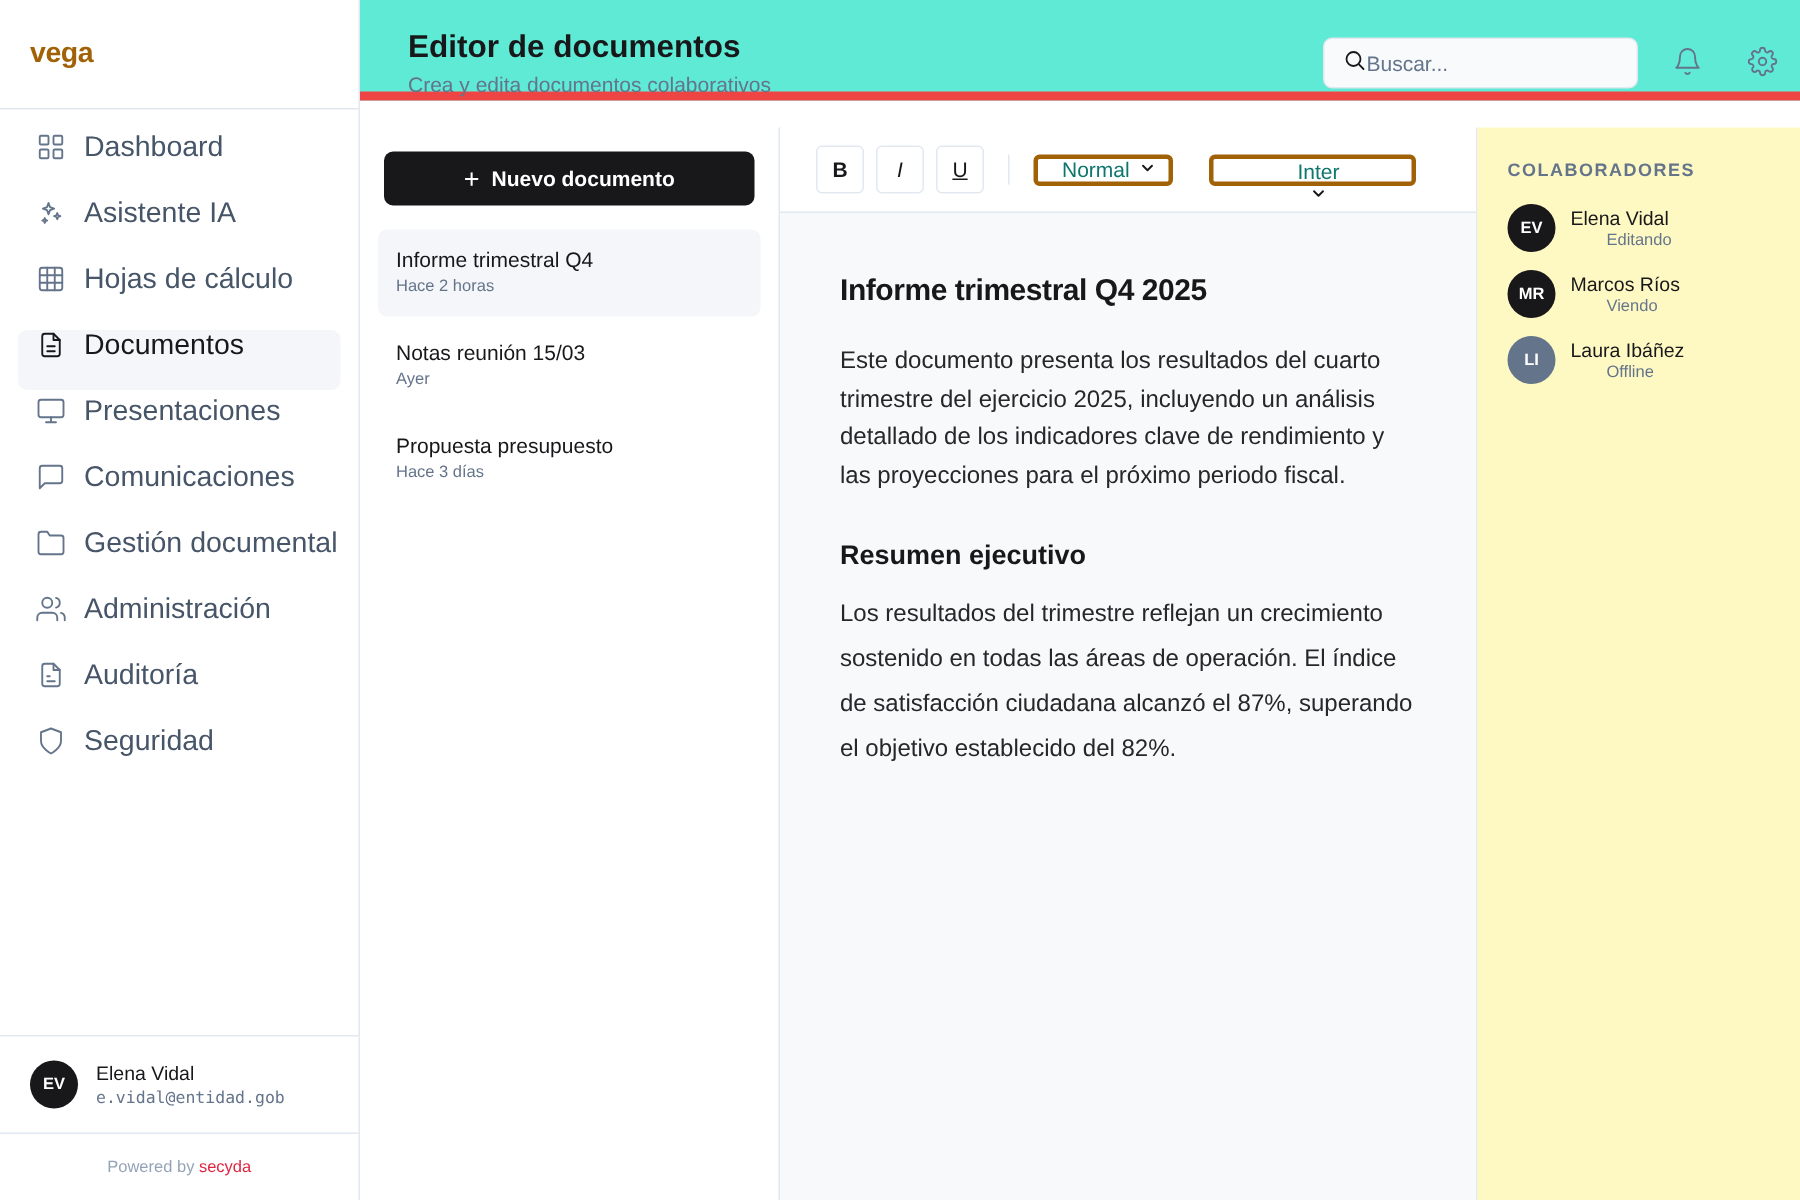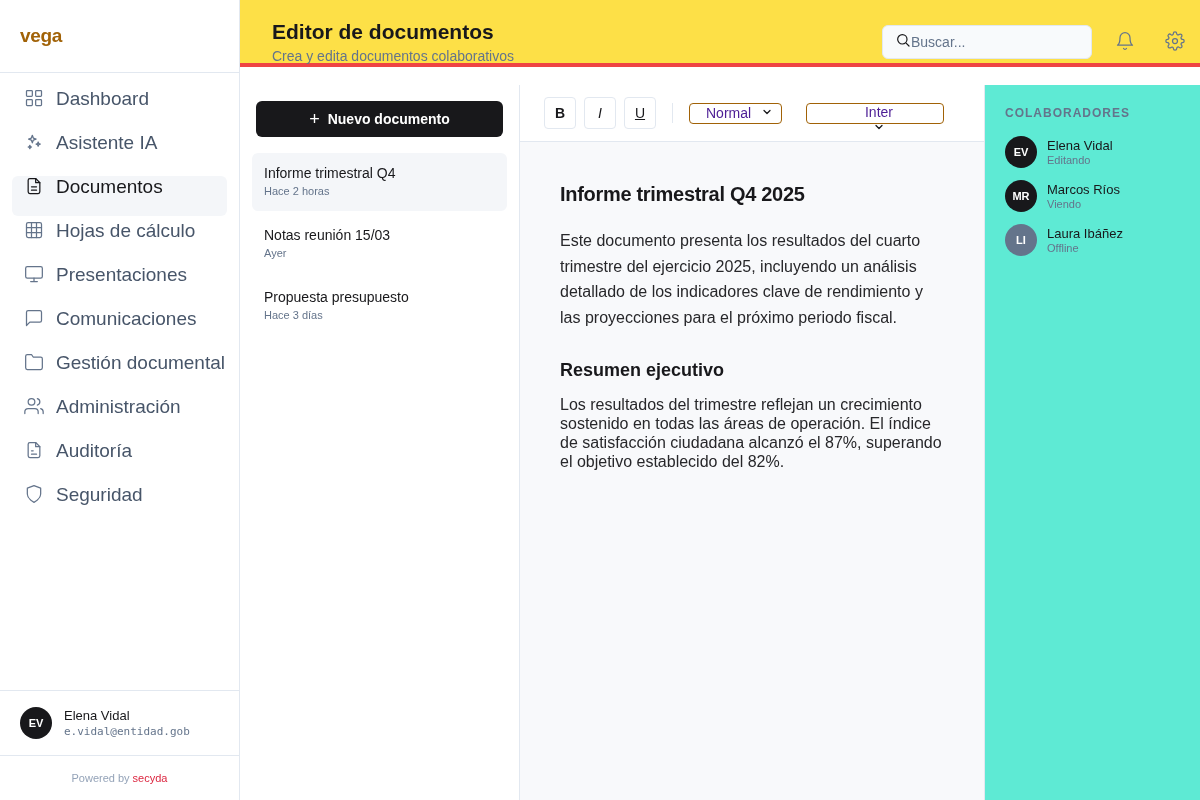--- a/index.html
+++ b/index.html
@@ -44,21 +44,21 @@
   .user-email { font-family: "DejaVu Sans Mono", "Liberation Mono", monospace; font-size: 11px; color: #64748b; margin-top: 2px; }
   .powered {
     position: absolute; left: 0; bottom: 0; width: 239px; height: 44px;
     display: flex; align-items: center; justify-content: center;
     font-size: 11px; color: #94a3b8;
   }
   .powered .brandmark { color: #dc2640; margin-left: 3px; }
 
   .header {
     position: absolute; left: 240px; top: 0; width: 960px; height: 67px;
-    border-bottom: 4px solid #ef4444; background: #fde047;
+    border-bottom: 6px solid #ef4444; background: #5eead4;
   }
   .page-title { position: absolute; left: 32px; top: 20px; font-size: 21px; font-weight: 700; color: #18181b; }
   .page-subtitle { position: absolute; left: 32px; top: 48px; font-size: 14px; color: #64748b; }
   .search {
     position: absolute; left: 642px; top: 25px; width: 210px; height: 34px;
     background: #f8fafc; border: 1px solid #e2e8f0; border-radius: 6px;
     display: flex; align-items: center; padding-left: 12px;
   }
   .search svg { width: 16px; height: 16px; stroke: #18181b; fill: none; stroke-width: 1.8; }
   .search input {
@@ -96,46 +96,46 @@
   .fmt-btn {
     width: 32px; height: 32px; border: 1px solid #e2e8f0; border-radius: 4px; background: #fff;
     font-family: "Liberation Sans", sans-serif; font-size: 14px; color: #18181b;
     display: flex; align-items: center; justify-content: center; margin-right: 8px; cursor: pointer;
   }
   .fmt-btn.b { font-weight: 700; }
   .fmt-btn.i { font-style: italic; }
   .fmt-btn.u { text-decoration: underline; }
   .tb-sep { width: 1px; height: 20px; background: #e2e8f0; margin: 0 16px 0 8px; }
   .select {
-    height: 21px; border: 1px solid #a16207; border-radius: 4px; background: #fff;
+    height: 21px; border: 3px solid #a16207; border-radius: 4px; background: #fff;
     display: flex; align-items: center; justify-content: space-between; padding: 0 8px 0 16px;
-    font-size: 14px; color: #4c1d95; cursor: pointer;
+    font-size: 14px; color: #0f766e; cursor: pointer;
   }
   .select .chev svg { width: 12px; height: 12px; stroke: #18181b; fill: none; stroke-width: 2.5; stroke-linecap: round; stroke-linejoin: round; }
   .sel-style { width: 93px; margin-right: 24px; }
   .sel-font { width: 138px; flex-direction: column; }
 
   .doc-body { padding: 40px 40px 0 40px; }
   .doc-h1 { font-size: 20px; font-weight: 700; color: #18181b; letter-spacing: -0.3px; line-height: 1.2; }
   .doc-p { font-size: 16px; line-height: 25.6px; color: #27272a; margin-top: 22px; }
   .doc-h2 { font-size: 18px; font-weight: 700; color: #18181b; margin-top: 30px; }
-  .doc-p2 { font-size: 16px; line-height: 19px; color: #27272a; margin-top: 14px; }
+  .doc-p2 { font-size: 16px; line-height: 30px; color: #27272a; margin-top: 14px; }
 
   .collab {
     position: absolute; left: 985px; top: 85px; width: 215px; height: 715px;
-    background: #5eead4; padding: 21px 20px 0 20px;
+    background: #fef9c3; padding: 21px 20px 0 20px;
   }
   .collab-title { font-size: 12px; font-weight: 700; color: #64748b; letter-spacing: 1px; }
   .collab-list { margin-top: 16px; }
   .collab-item { display: flex; align-items: center; height: 32px; margin-bottom: 12px; }
   .collab-item .avatar { width: 32px; height: 32px; font-size: 11px; }
   .collab-item .avatar.off { background: #64748b; }
   .collab-info { margin-left: 10px; }
   .collab-name { font-size: 13px; color: #18181b; }
-  .collab-status { font-size: 11px; color: #64748b; margin-top: 1px; }
+  .collab-status { font-size: 11px; color: #64748b; margin-top: 1px; margin-left: 24px; }
 </style>
 </head>
 <body>
 
 <aside class="sidebar">
   <div class="brand">
     <span>vega</span>
   </div>
   <nav class="nav">
     <div class="nav-item">
@@ -152,39 +152,39 @@
     <div class="nav-item">
       <span class="ic">
           <svg viewBox="0 0 24 24">
             <path d="M10 4l1.2 3.3L14.5 8.5l-3.3 1.2L10 13l-1.2-3.3L5.5 8.5l3.3-1.2z"></path>
             <path d="M17 12l.7 1.8 1.8.7-1.8.7L17 17l-.7-1.8-1.8-.7 1.8-.7z"></path>
             <path d="M7 16l.6 1.4 1.4.6-1.4.6L7 20l-.6-1.4L5 18l1.4-.6z"></path>
           </svg>
         </span>
       <span>Asistente IA</span>
     </div>
+    <div class="nav-item">
+      <span class="ic">
+          <svg viewBox="0 0 24 24">
+            <rect x="3" y="3" width="18" height="18" rx="2"></rect>
+            <path d="M3 9h18M3 15h18M9 3v18M15 3v18"></path>
+          </svg>
+        </span>
+      <span>Hojas de cálculo</span>
+    </div>
     <div class="nav-item active">
       <span class="ic">
           <svg viewBox="0 0 24 24">
             <path d="M14 3H7a2 2 0 0 0-2 2v14a2 2 0 0 0 2 2h10a2 2 0 0 0 2-2V8z"></path>
             <path d="M14 3v5h5"></path>
             <path d="M9 13h6"></path>
             <path d="M9 17h6"></path>
           </svg>
         </span>
       <span>Documentos</span>
-    </div>
-    <div class="nav-item">
-      <span class="ic">
-          <svg viewBox="0 0 24 24">
-            <rect x="3" y="3" width="18" height="18" rx="2"></rect>
-            <path d="M3 9h18M3 15h18M9 3v18M15 3v18"></path>
-          </svg>
-        </span>
-      <span>Hojas de cálculo</span>
     </div>
     <div class="nav-item">
       <span class="ic">
           <svg viewBox="0 0 24 24">
             <rect x="2" y="3" width="20" height="14" rx="2"></rect>
             <path d="M8 21h8M12 17v4"></path>
           </svg>
         </span>
       <span>Presentaciones</span>
     </div>

